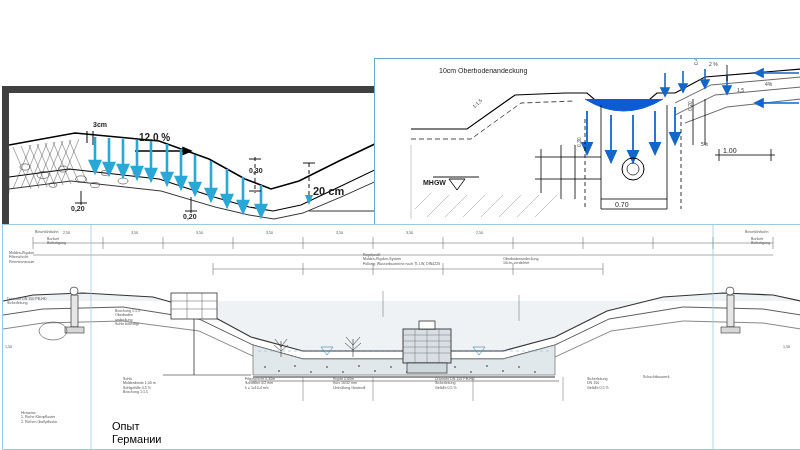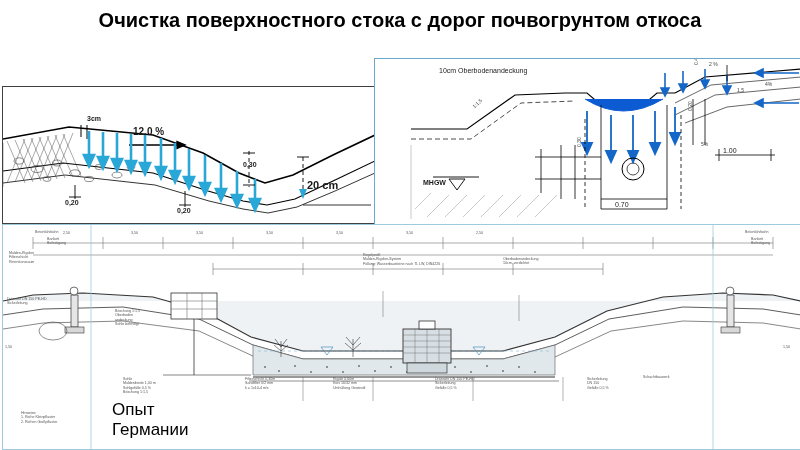--- a/index.html
+++ b/index.html
@@ -31,21 +31,21 @@
     line-height: 1.25;
   }
 
   
   .panel-a {
     position: absolute;
     left: 2px;
     top: 86px;
     width: 372px;
     height: 136px;
-    border: 1px solid #404040;
+    border: 7px solid #404040;
     background: #ffffff;
     overflow: hidden;
   }
   
   .panel-b {
     position: absolute;
     left: 374px;
     top: 58px;
     width: 426px;
     height: 165px;
@@ -74,35 +74,34 @@
   .lbl-sm { font-size: 7px; }
   .lbl-xs { font-size: 5px; color:#444; }
   .lbl-tiny { font-size: 3.6px; color:#555; line-height:1.25; white-space: pre-line; }
   .lbl-md { font-size: 10px; }
   .lbl-lg { font-size: 11px; }
   .bold { font-weight: bold; }
 
   .caption {
     position: absolute;
     left: 112px;
-    top: 400px;
-    font-size: 17px;
+    top: 420px;
+    font-size: 11px;
     color: #000;
     line-height: 1.15;
     white-space: pre-line;
   }
 
   svg { display:block; }
 </style>
 </head>
 <body>
 
 <div class="slide">
 
-  <div class="title">Очистка поверхностного стока с дорог почвогрунтом откоса</div>
 
   <div class="panel-a">
     <svg width="372" height="136" viewBox="0 0 372 136">
 
       <path d="M0,52 L66,40 L150,48 L200,66 L236,86 L262,96 L290,88 L330,68 L372,48" fill="none" stroke="#000" stroke-width="1.6"></path>
 
       <path d="M0,84 L60,76 L150,86 L205,104 L240,114 L264,118 L292,112 L330,94 L372,74" fill="none" stroke="#000" stroke-width="1.1"></path>
 
       <path d="M0,96 L62,88 L152,98 L206,114 L240,122 L265,126 L294,120 L332,104 L372,86" fill="none" stroke="#000" stroke-width="0.8"></path>
 

